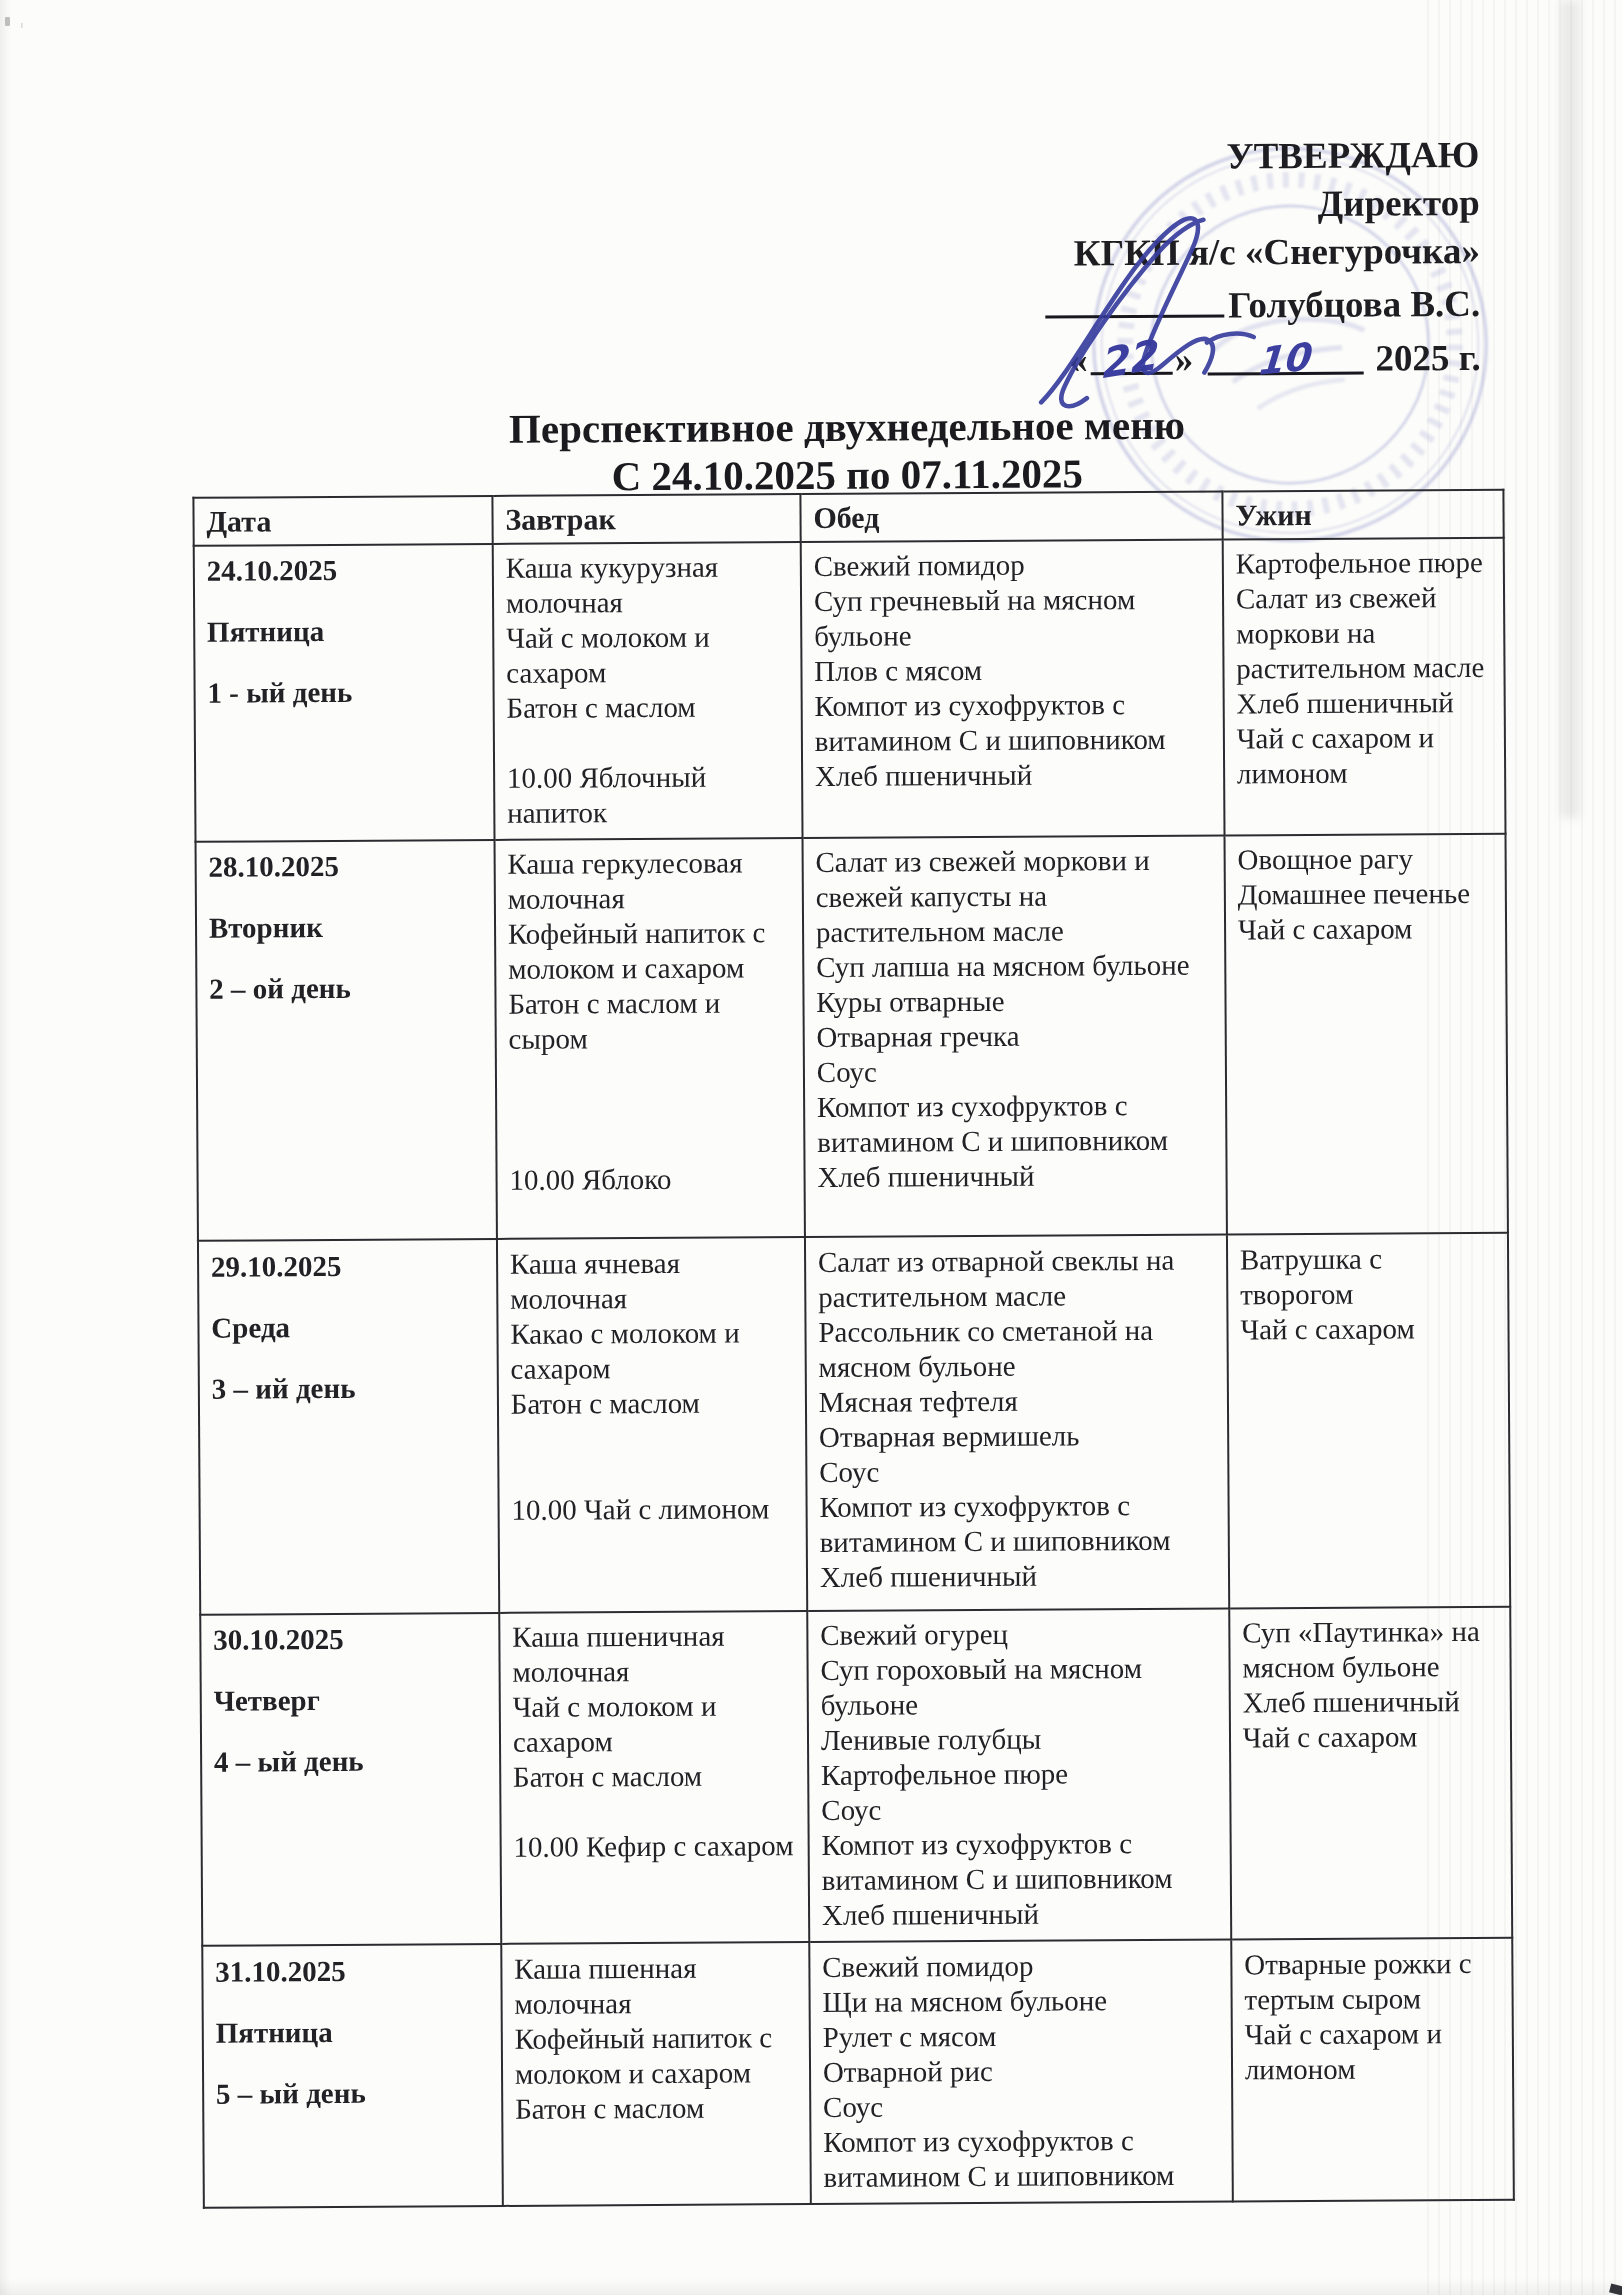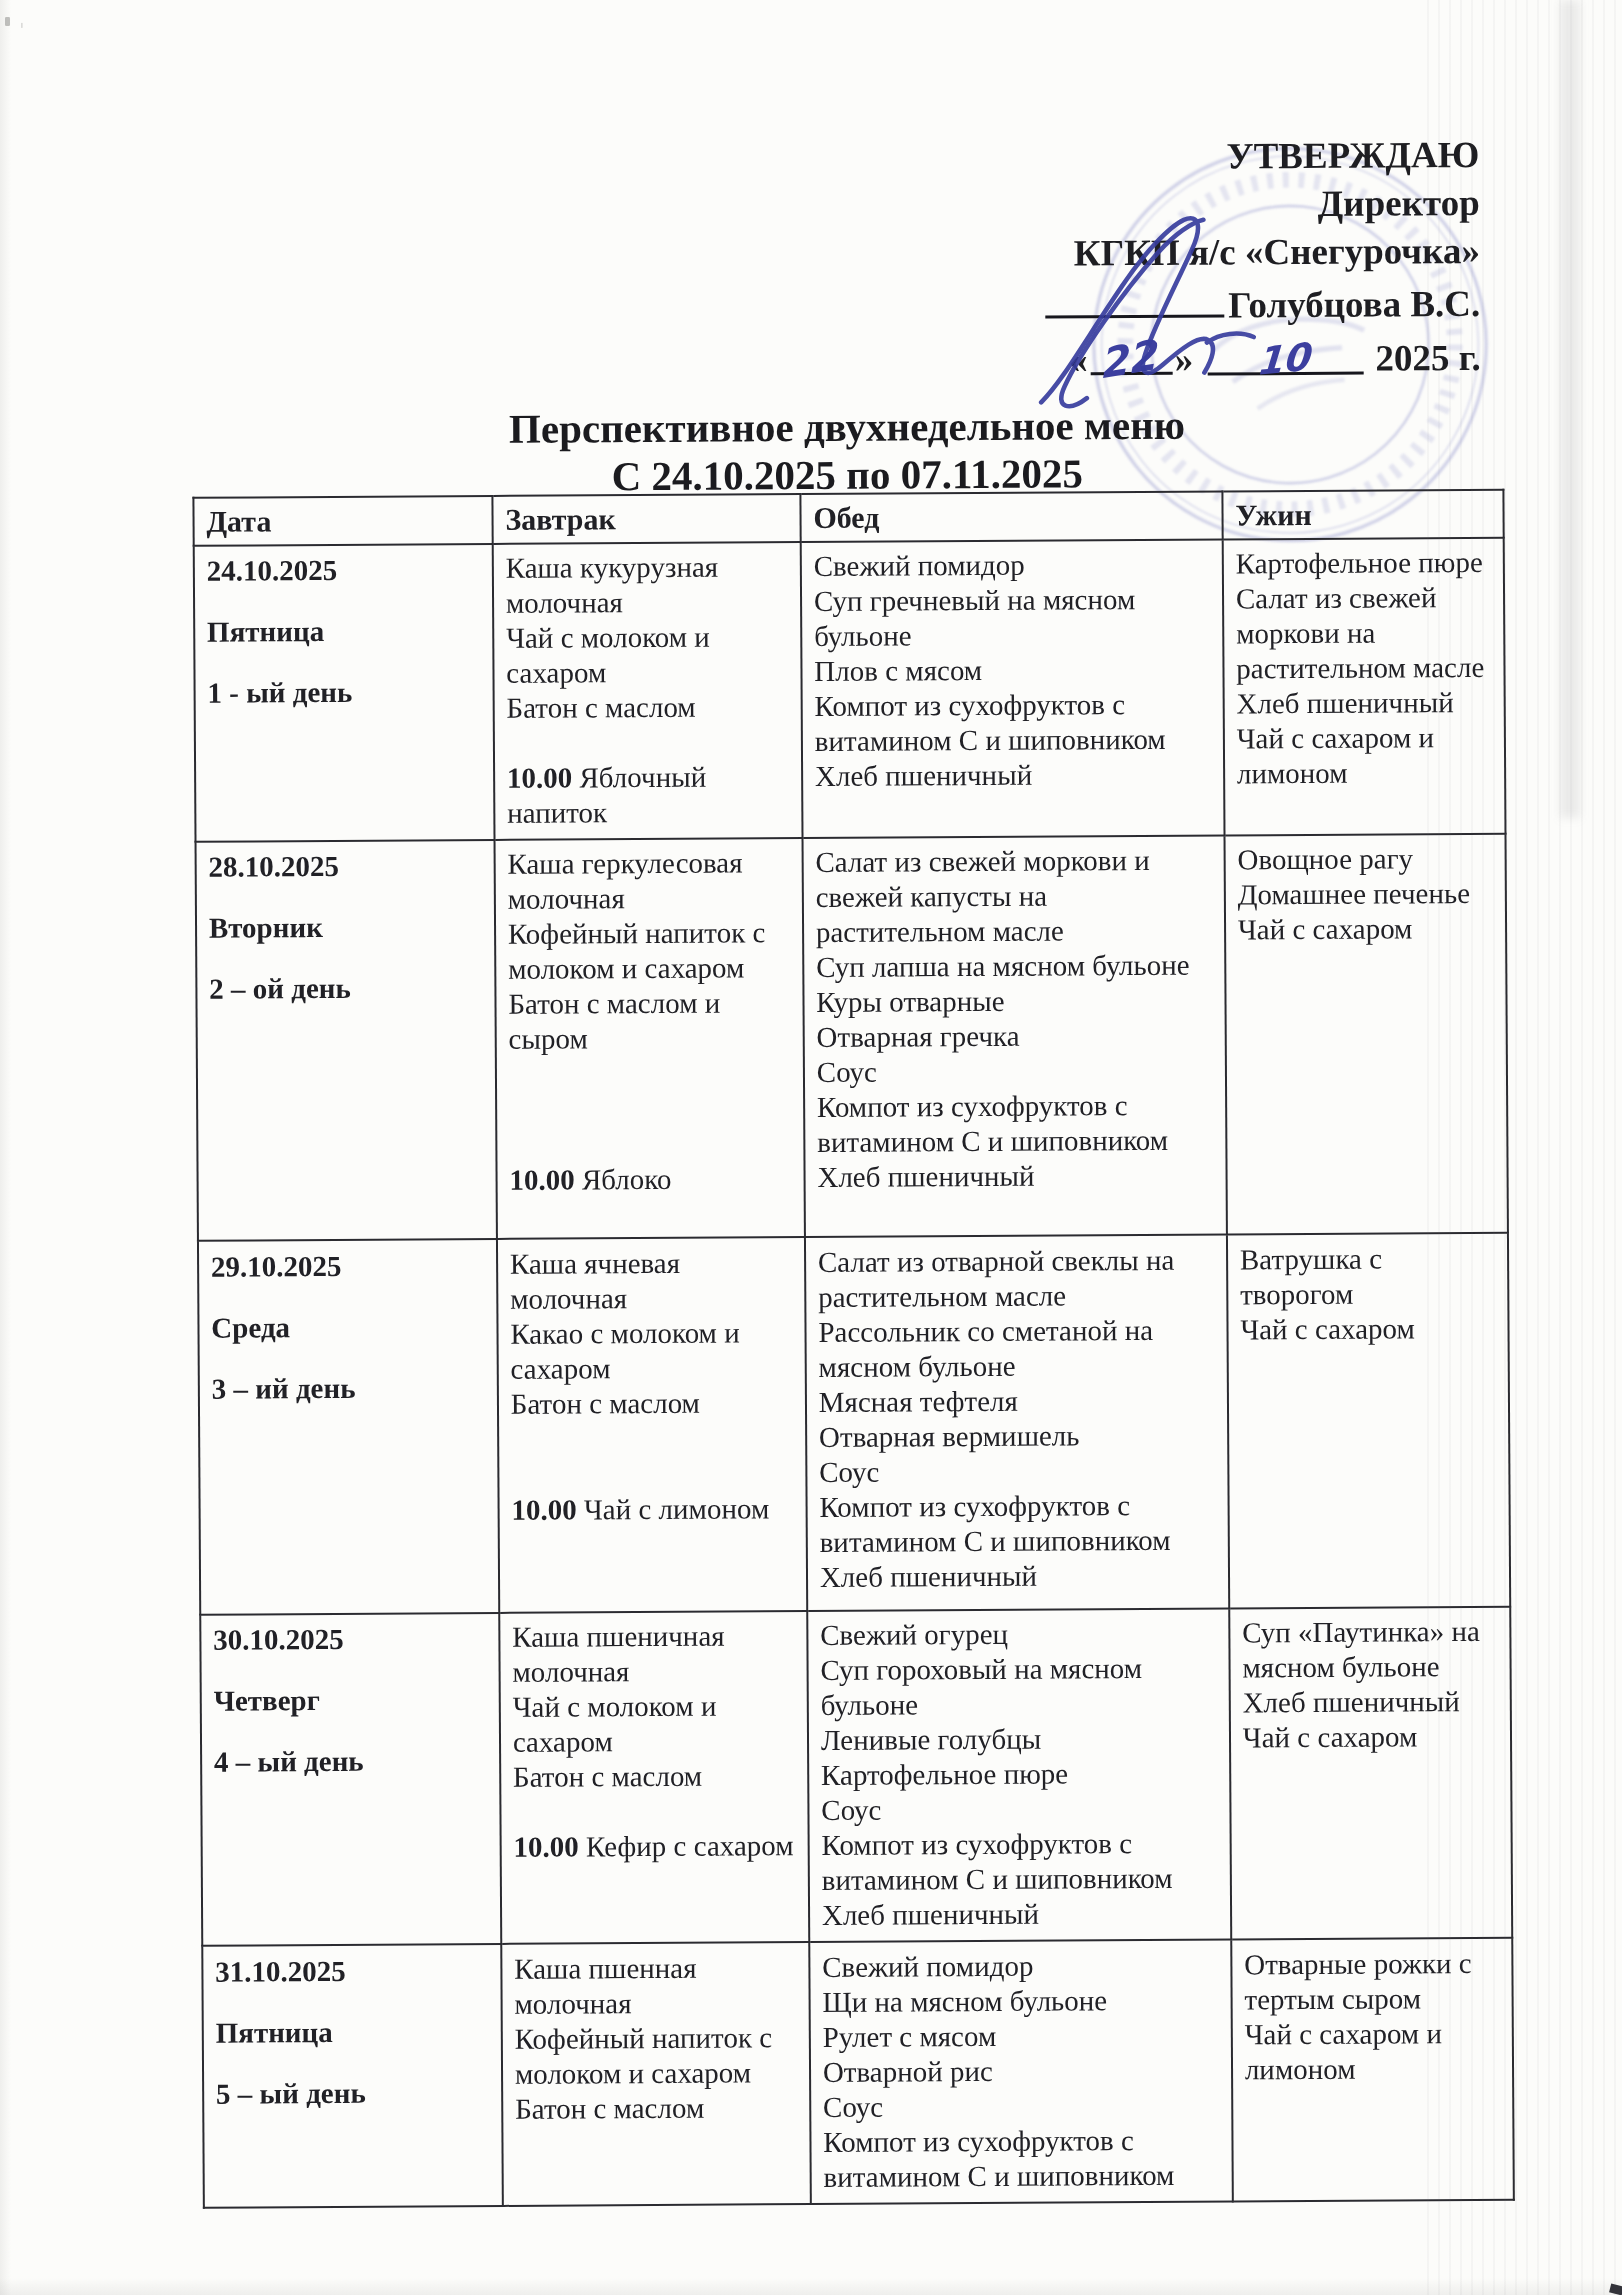--- a/index.html
+++ b/index.html
@@ -61,21 +61,21 @@
     height:43px;padding:1.3px 6.5px 1.3px 11.8px;font-size:30px;
   }
   .menu-table td{vertical-align:top;padding:6.5px 7.9px 7.9px 11.8px;}
   tbody tr:nth-child(1) td{height:280px;}
   tbody tr:nth-child(2) td{height:383px;}
   tbody tr:nth-child(3) td{height:357px;}
   tbody tr:nth-child(4) td{height:305px;}
   tbody tr:nth-child(5) td{height:228px;}
   .date-line{font-weight:bold;line-height:37px;margin-bottom:24px;white-space:nowrap;}
   .item{margin:0;}
-  .snack-line .snack-time{font-weight:bold;}
+  .snack-line .snack-time{font-weight:normal;}
 </style>
 </head>
 <body>
 
 <div class="page">
   <div class="rotator">
 
     <svg class="stamp" width="425" height="425" viewBox="0 0 650 650">
       <g transform="rotate(-16 325 325)" fill="none" stroke="#7d81c4">
         <circle cx="325" cy="325" r="300" stroke-width="5"></circle>

